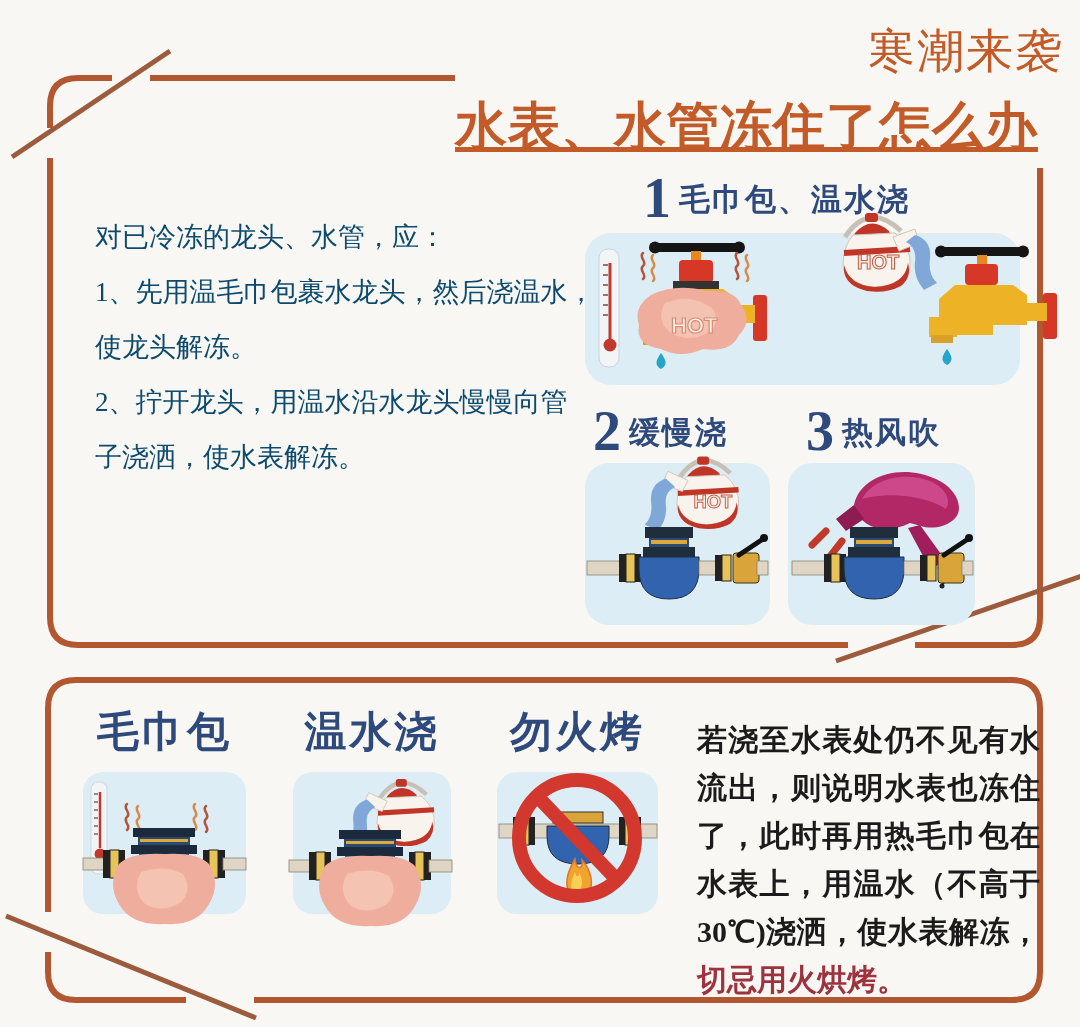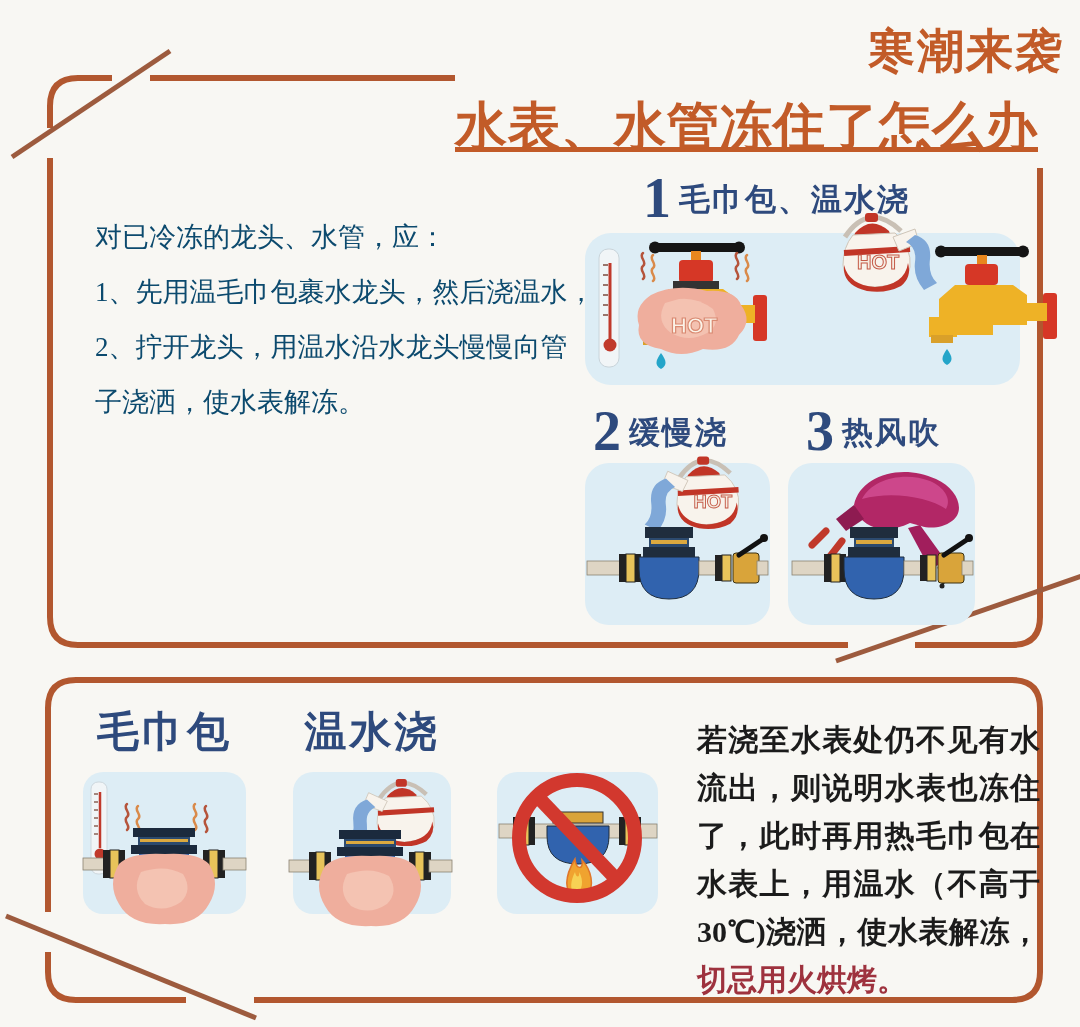--- a/index.html
+++ b/index.html
@@ -3,21 +3,21 @@
 <meta charset="utf-8">
 <style>
   html,body{margin:0;padding:0;background:#eceae6;}
   .canvas{
     position:relative;width:1080px;height:1027px;background:#f8f7f3;
     overflow:hidden;font-family:"Liberation Sans",sans-serif;
   }
   svg{display:block;}
   .frame{position:absolute;left:0;top:0;pointer-events:none;}
   .badge{
-    position:absolute;top:20px;right:16px;font-size:47px;font-weight:bold;
+    position:absolute;top:20px;right:16px;font-size:47px;font-weight:normal;
     color:#c25b28;letter-spacing:2px;white-space:nowrap;margin-left:8px;
   }
   .main-title{
     position:absolute;top:92px;right:42px;font-size:52px;font-weight:bold;
     color:#c25b28;letter-spacing:1px;white-space:nowrap;text-decoration:underline;
   }
   .intro{position:absolute;left:95px;top:210px;width:480px;
     font-family:"Liberation Serif",serif;font-weight:normal;font-size:27px;
     color:#0c4a6e;}
   .intro-line{height:55px;line-height:55px;white-space:nowrap;}
@@ -57,20 +57,21 @@
       <path d="M6,916 L256,1018"></path>
     </g>
   </svg>
 
   <div class="badge">寒潮来袭</div>
   <div class="main-title">水表、水管冻住了怎么办</div>
 
   <div class="intro">
     <div class="intro-line">对已冷冻的龙头、水管，应：</div>
     <div class="intro-line">1、先用温毛巾包裹水龙头，然后浇温水，</div>
+    <div class="intro-line">使龙头解冻。</div>
     <div class="intro-line">2、拧开龙头，用温水沿水龙头慢慢向管</div>
     <div class="intro-line">子浇洒，使水表解冻。</div>
   </div>
 
   <div class="step-header" style="left:643px;top:170px;">
     <span class="step-num">1</span>
     <span class="step-label">毛巾包、温水浇</span>
   </div>
 
   <div class="card" style="left:585px;top:233px;width:435px;height:152px;">
@@ -216,20 +217,21 @@
         <rect x="146" y="44" width="26" height="30" rx="3" fill="#d9a43a" stroke="#3a3010"></rect>
         <line x1="152" y1="46" x2="176" y2="30" stroke="#111" stroke-width="5" stroke-linecap="round"></line>
         <circle cx="177" cy="29" r="4" fill="#111"></circle>
         <rect x="170" y="52" width="11" height="14" fill="#ded5c4" stroke="#8a8272" stroke-width="0.8"></rect>
       </g>
     </svg>
   </div>
 
   <div class="blabel" style="left:83px;width:163px;">毛巾包</div>
   <div class="blabel" style="left:293px;width:158px;">温水浇</div>
+  <div class="blabel" style="left:497px;width:161px;">勿火烤</div>
 
   <div class="bcard" style="left:83px;width:163px;">
     <svg width="163" height="142" viewBox="0 0 163 142" style="overflow:visible">
       <g transform="translate(8,10)">
         <rect x="0" y="0" width="16" height="92" rx="7" fill="#f1f5f7" stroke="#cdd7dd"></rect>
         <g stroke="#7c4a3c" stroke-width="1.3">
           <line x1="3" y1="12" x2="7" y2="12"></line>
             <line x1="3" y1="20" x2="7" y2="20"></line>
           <line x1="3" y1="28" x2="7" y2="28"></line>
             <line x1="3" y1="36" x2="7" y2="36"></line>

